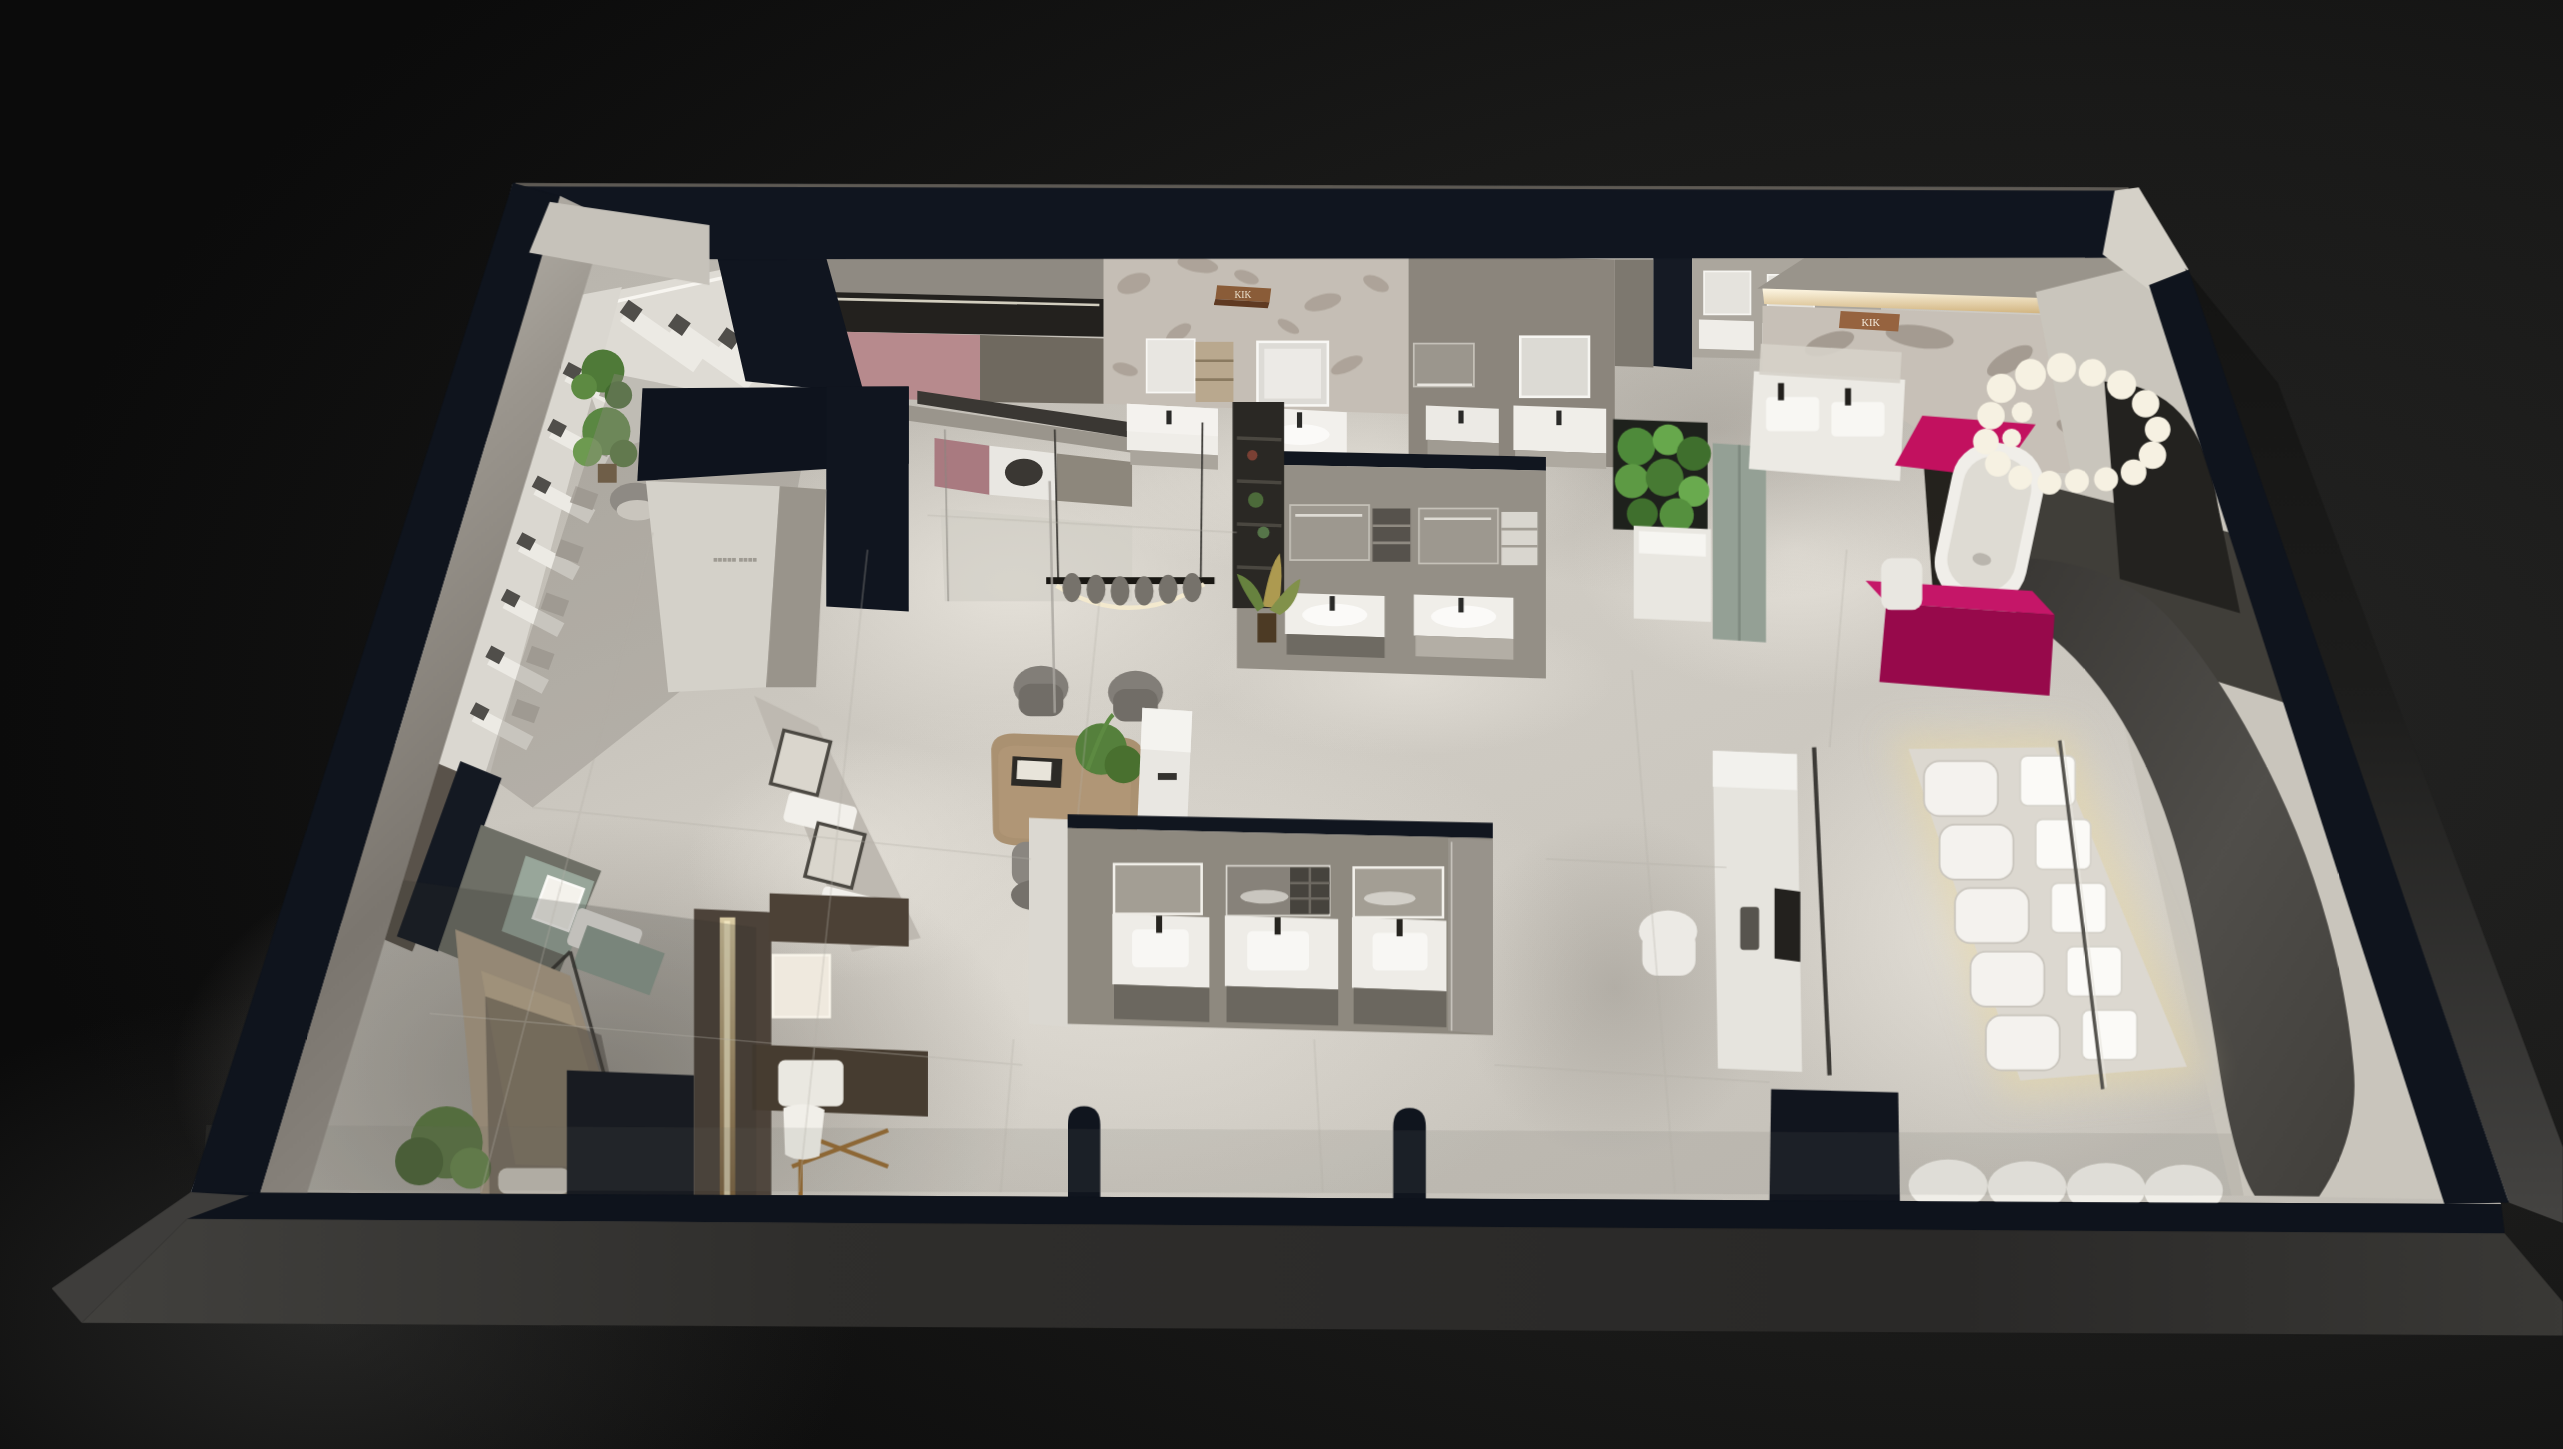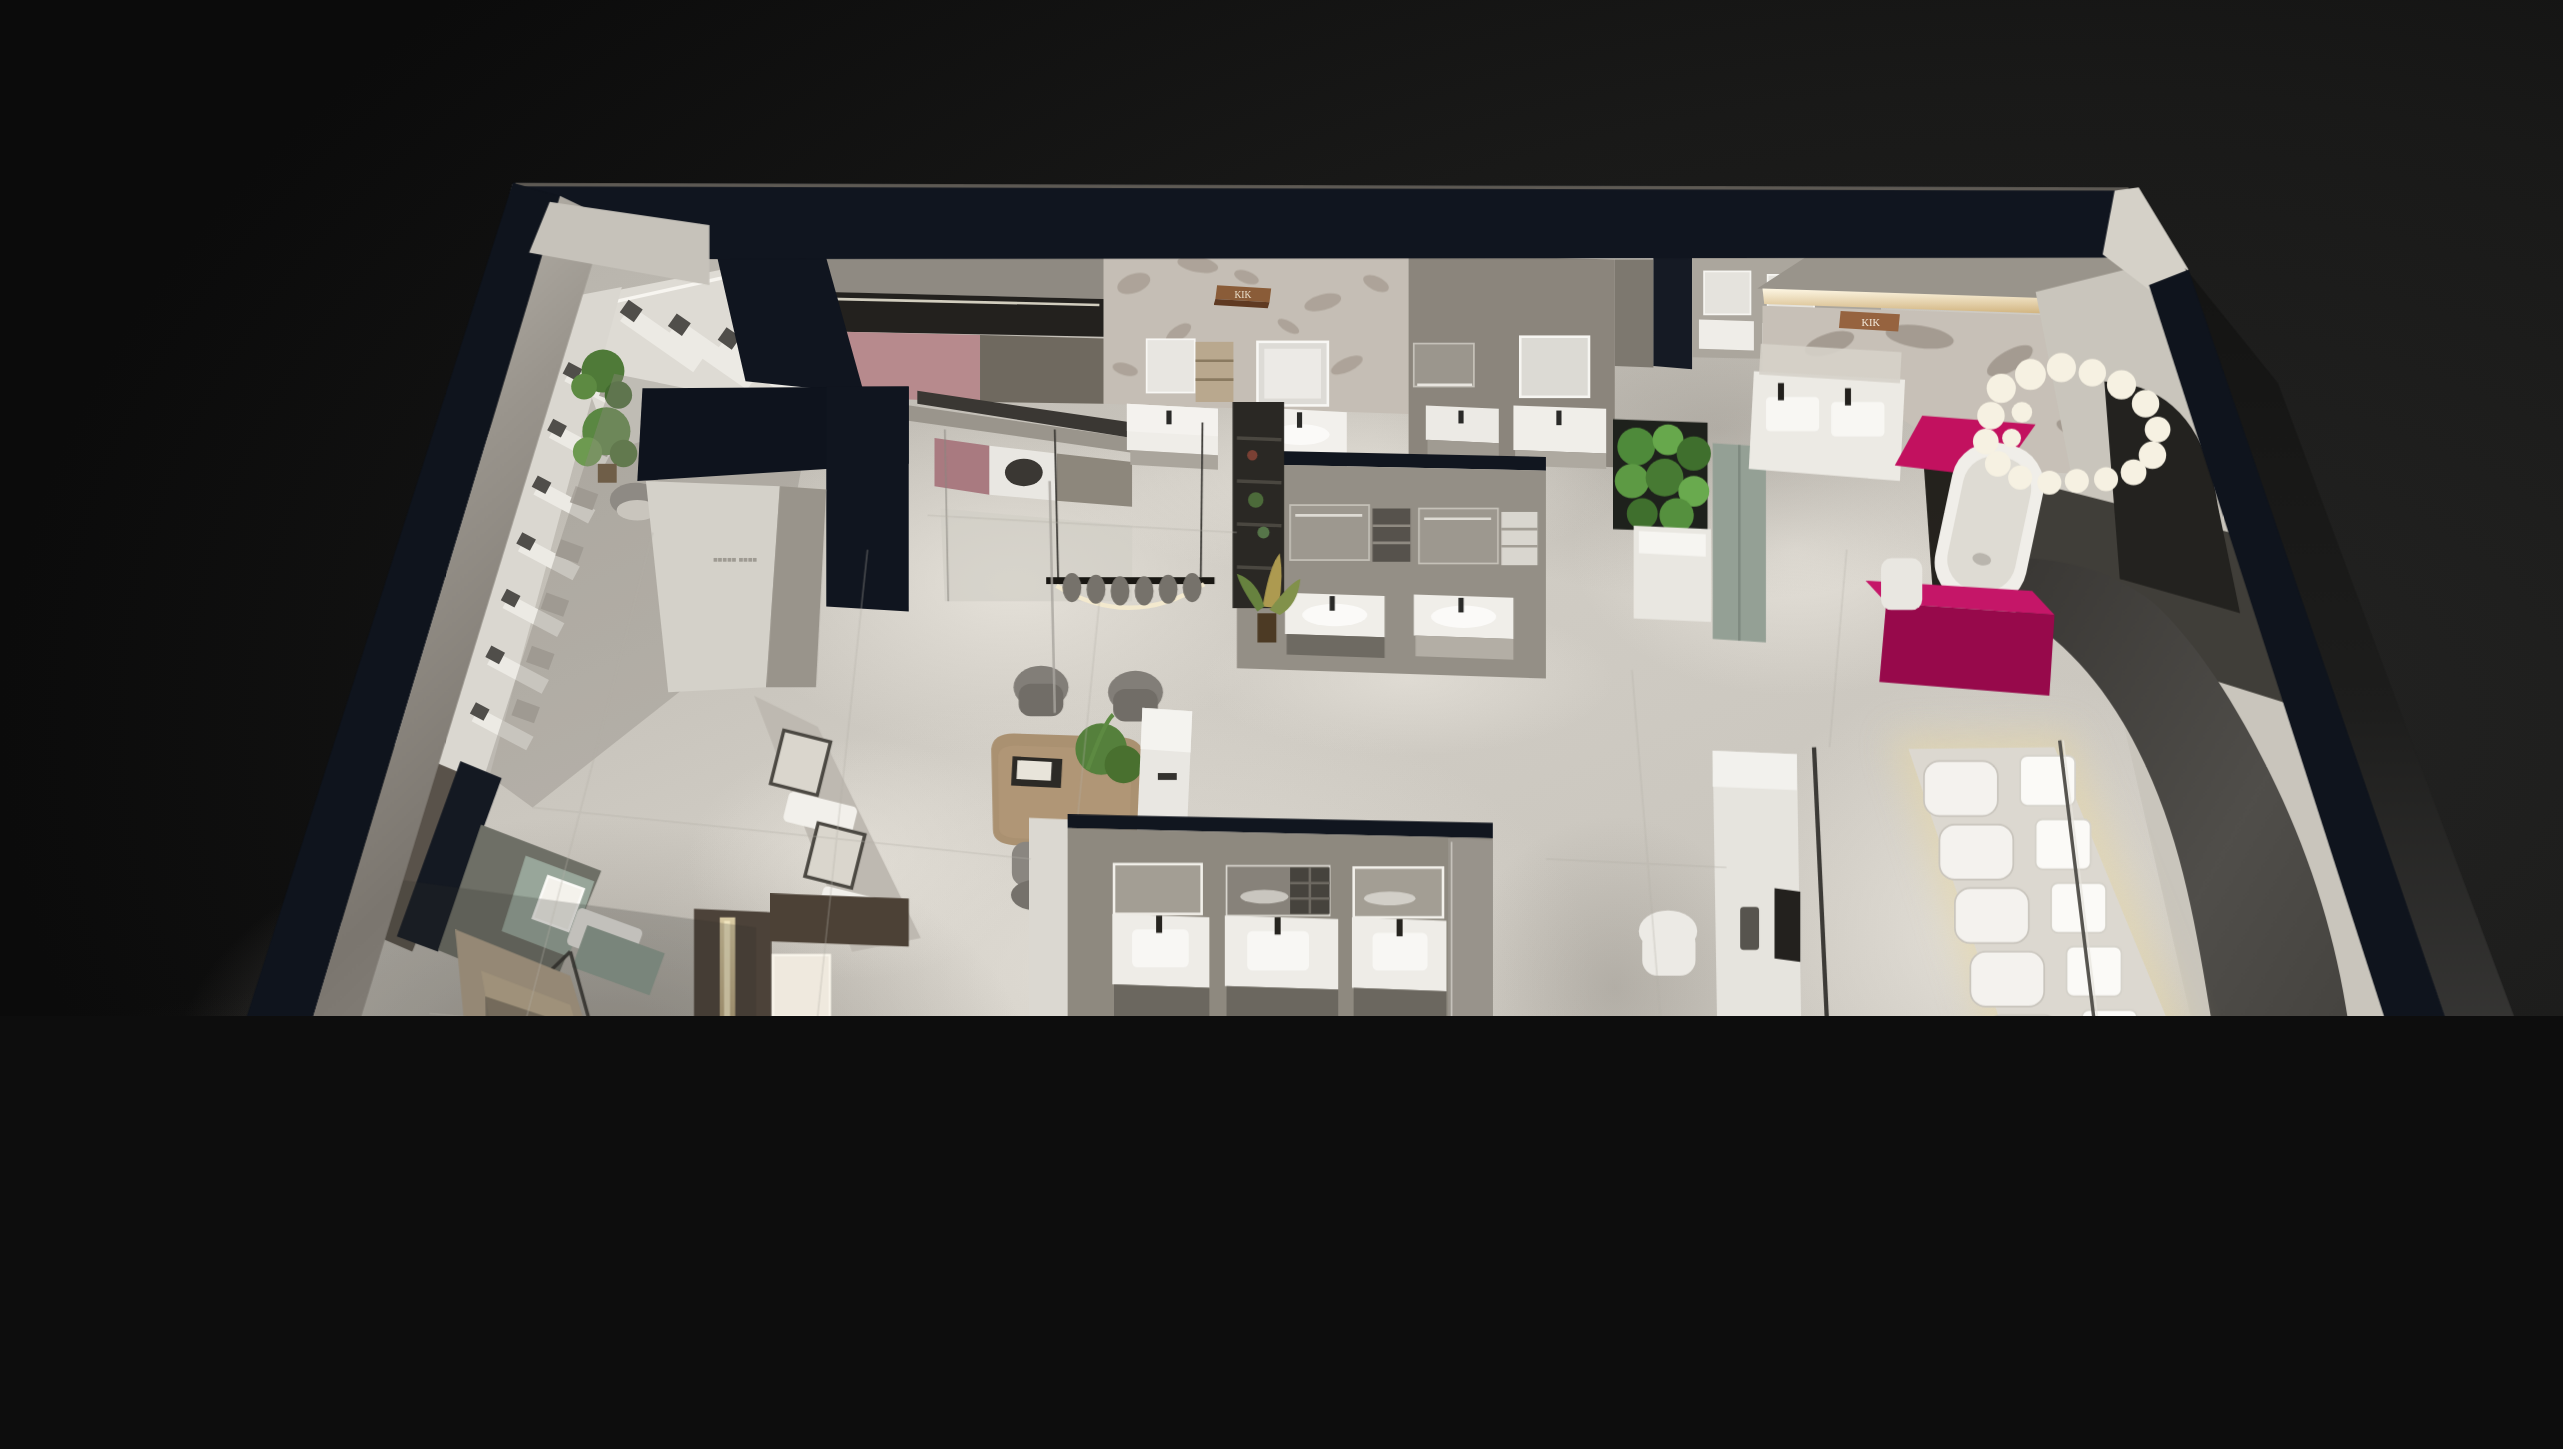--- a/index.html
+++ b/index.html
@@ -1,16 +1,16 @@
 <!DOCTYPE html>
 <html style="font-size:13.7px"><head>
 <meta charset="utf-8">
 <style>
   html,body{margin:0;padding:0;background:#0d0d0d;}
-  #stage{position:relative;width:2563px;height:1016px;overflow:hidden;
+  #stage{position:relative;width:2563px;height:1449px;overflow:hidden;
          font-family:"Liberation Sans", sans-serif;}
   svg{position:absolute;top:0;left:0;}
 </style>
 </head>
 <body>
 <div id="stage">
 <svg width="2563" height="1449" viewBox="0 0 2984 1687">
 <defs>
   <radialGradient id="bgGlow" cx="80%" cy="50%" r="80%">
     <stop offset="0%" stop-color="#242423"></stop>

